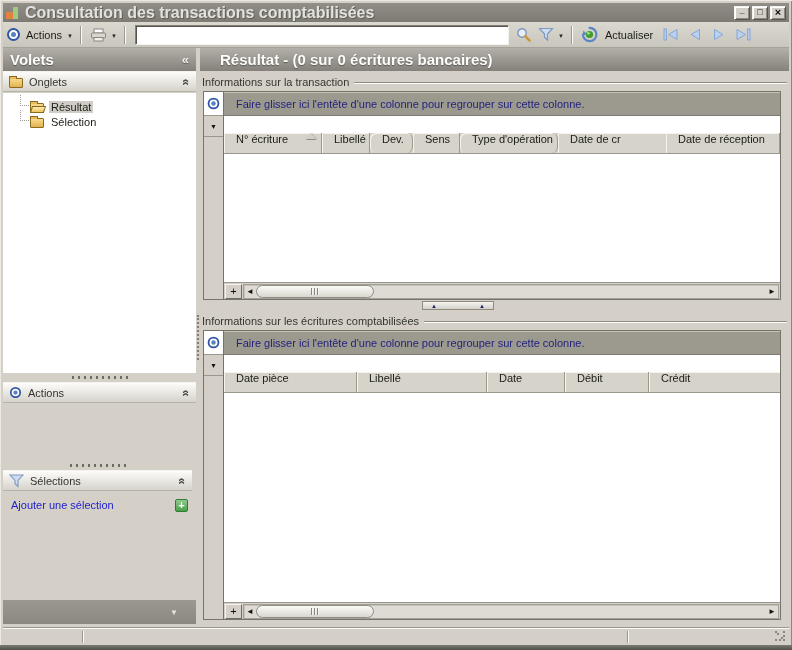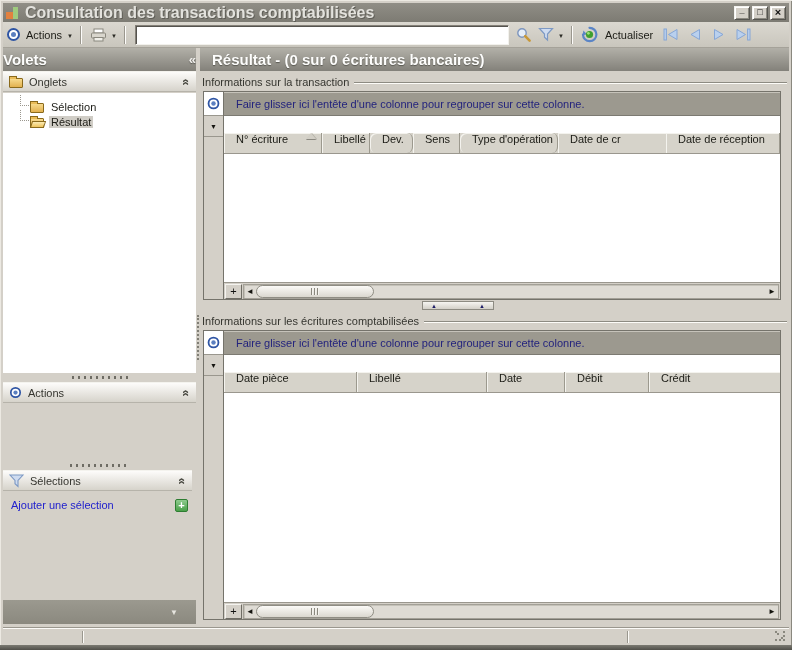--- a/index.html
+++ b/index.html
@@ -43,21 +43,21 @@
   .navbtn { display:inline-flex; align-items:center; justify-content:center; width:24px; height:18px; }
 
   
   #sidebar { position:absolute; left:3px; top:48px; width:193px; bottom:23px; background:#d4d0c8; }
   #vsplitter { position:absolute; left:196px; top:48px; width:5px; bottom:23px; }
   #vsplitter::before { content:""; position:absolute; left:1px; top:267px; height:45px; border-left:2px dotted #807e75; }
   #main { position:absolute; left:200px; right:3px; top:48px; bottom:23px; background:#d4d0c8; }
 
   
   .big-header { height:23px; background:linear-gradient(#b2b0a8,#83817a); display:flex; align-items:center;
-                padding:0 0; color:#fdfdfc; font-weight:bold; font-size:15px;
+                padding:0 7px; color:#fdfdfc; font-weight:bold; font-size:15px;
                 text-shadow:0 1px 1px rgba(62,61,56,.65); }
   .big-header .collapse { margin-left:auto; font-size:13px; font-weight:bold; color:#f2f1ee; }
   .sec-header { height:21px; background:linear-gradient(#fdfcfa,#d6d3cb); border-bottom:1px solid #b6b3aa;
                 border-top:1px solid #f4f3ee; display:flex; align-items:center; padding:0 6px; gap:6px;
                 color:#35352f; }
   .sec-header .chev2 { margin-left:auto; display:inline-block; transform:rotate(90deg);
                        font-weight:bold; color:#4a4a42; font-size:12px; }
   .folder { position:relative; display:inline-block; width:14px; height:10px;
             background:linear-gradient(#f7da8d,#e2b14f); border:1px solid #8a6a1c; border-radius:1px; margin-top:3px; }
   .folder::before { content:""; position:absolute; top:-3px; left:-1px; width:6px; height:2px;
@@ -78,21 +78,21 @@
   #add-link { color:#2121cd; }
   #add-btn { margin-left:auto; width:13px; height:13px; background:linear-gradient(#8ecb8e,#49a049);
              border:1px solid #2e7d32; border-radius:2px; color:#fff; font-weight:bold; font-size:11px;
              line-height:10px; text-align:center; }
   #sidebar-footer { position:absolute; left:0; right:0; top:552px; height:24px;
                     background:linear-gradient(#9b998f,#8b897f); display:flex; align-items:center; }
   #sidebar-footer .tri { margin-left:auto; margin-right:18px; color:#e6e5df; font-size:8px; }
 
   
   #result-header { height:23px; background:linear-gradient(#b2b0a8,#83817a); display:flex; align-items:center;
-                   padding:0 12px; color:#fdfdfc; font-weight:bold; font-size:15px;
+                   padding:0 20px; color:#fdfdfc; font-weight:bold; font-size:15px;
                    text-shadow:0 1px 1px rgba(62,61,56,.65); }
   .legend-row { display:flex; align-items:center; gap:5px; margin:4px 2px 0 2px; height:14px; color:#35352f; }
   .legend-line { flex:1; height:2px; border-top:1px solid #8d8b82; border-bottom:1px solid #fdfcf8; margin-top:1px; }
 
   .grid { position:relative; margin:2px 8px 0 3px; border:1px solid #75736b; background:#fff; display:flex; }
   #grid1 { height:209px; }
   #grid2 { height:290px; }
   .grid-left { width:20px; background:#d4d0c8; border-right:1px solid #75736b; display:flex; flex-direction:column; }
   .grid-corner { height:24px; background:#fff; border-bottom:1px solid #9a978e; display:flex;
                  align-items:center; justify-content:center; }
@@ -236,27 +236,27 @@
       <span class="collapse">«</span>
     </div>
     <div class="sec-header">
       <span class="folder"></span>
       <span>Onglets</span>
       <span class="chev2">«</span>
     </div>
     <div id="tree">
       <div class="tree-item">
         <span class="conn"></span>
+        <span class="folder open"></span>
+        <span class="lbl sel">Résultat</span>
+      </div>
+      <div class="tree-item">
+        <span class="conn"></span>
         <span class="folder"></span>
         <span class="lbl">Sélection</span>
-      </div>
-      <div class="tree-item">
-        <span class="conn"></span>
-        <span class="folder open"></span>
-        <span class="lbl sel">Résultat</span>
       </div>
     </div>
     <div style="position:absolute;left:0;right:0;top:325px;">
       <div class="hsplit"></div>
       <div class="sec-header">
         <span class="bullseye" style="transform:scale(.85);"></span>
         <span>Actions</span>
         <span class="chev2">«</span>
       </div>
     </div>

